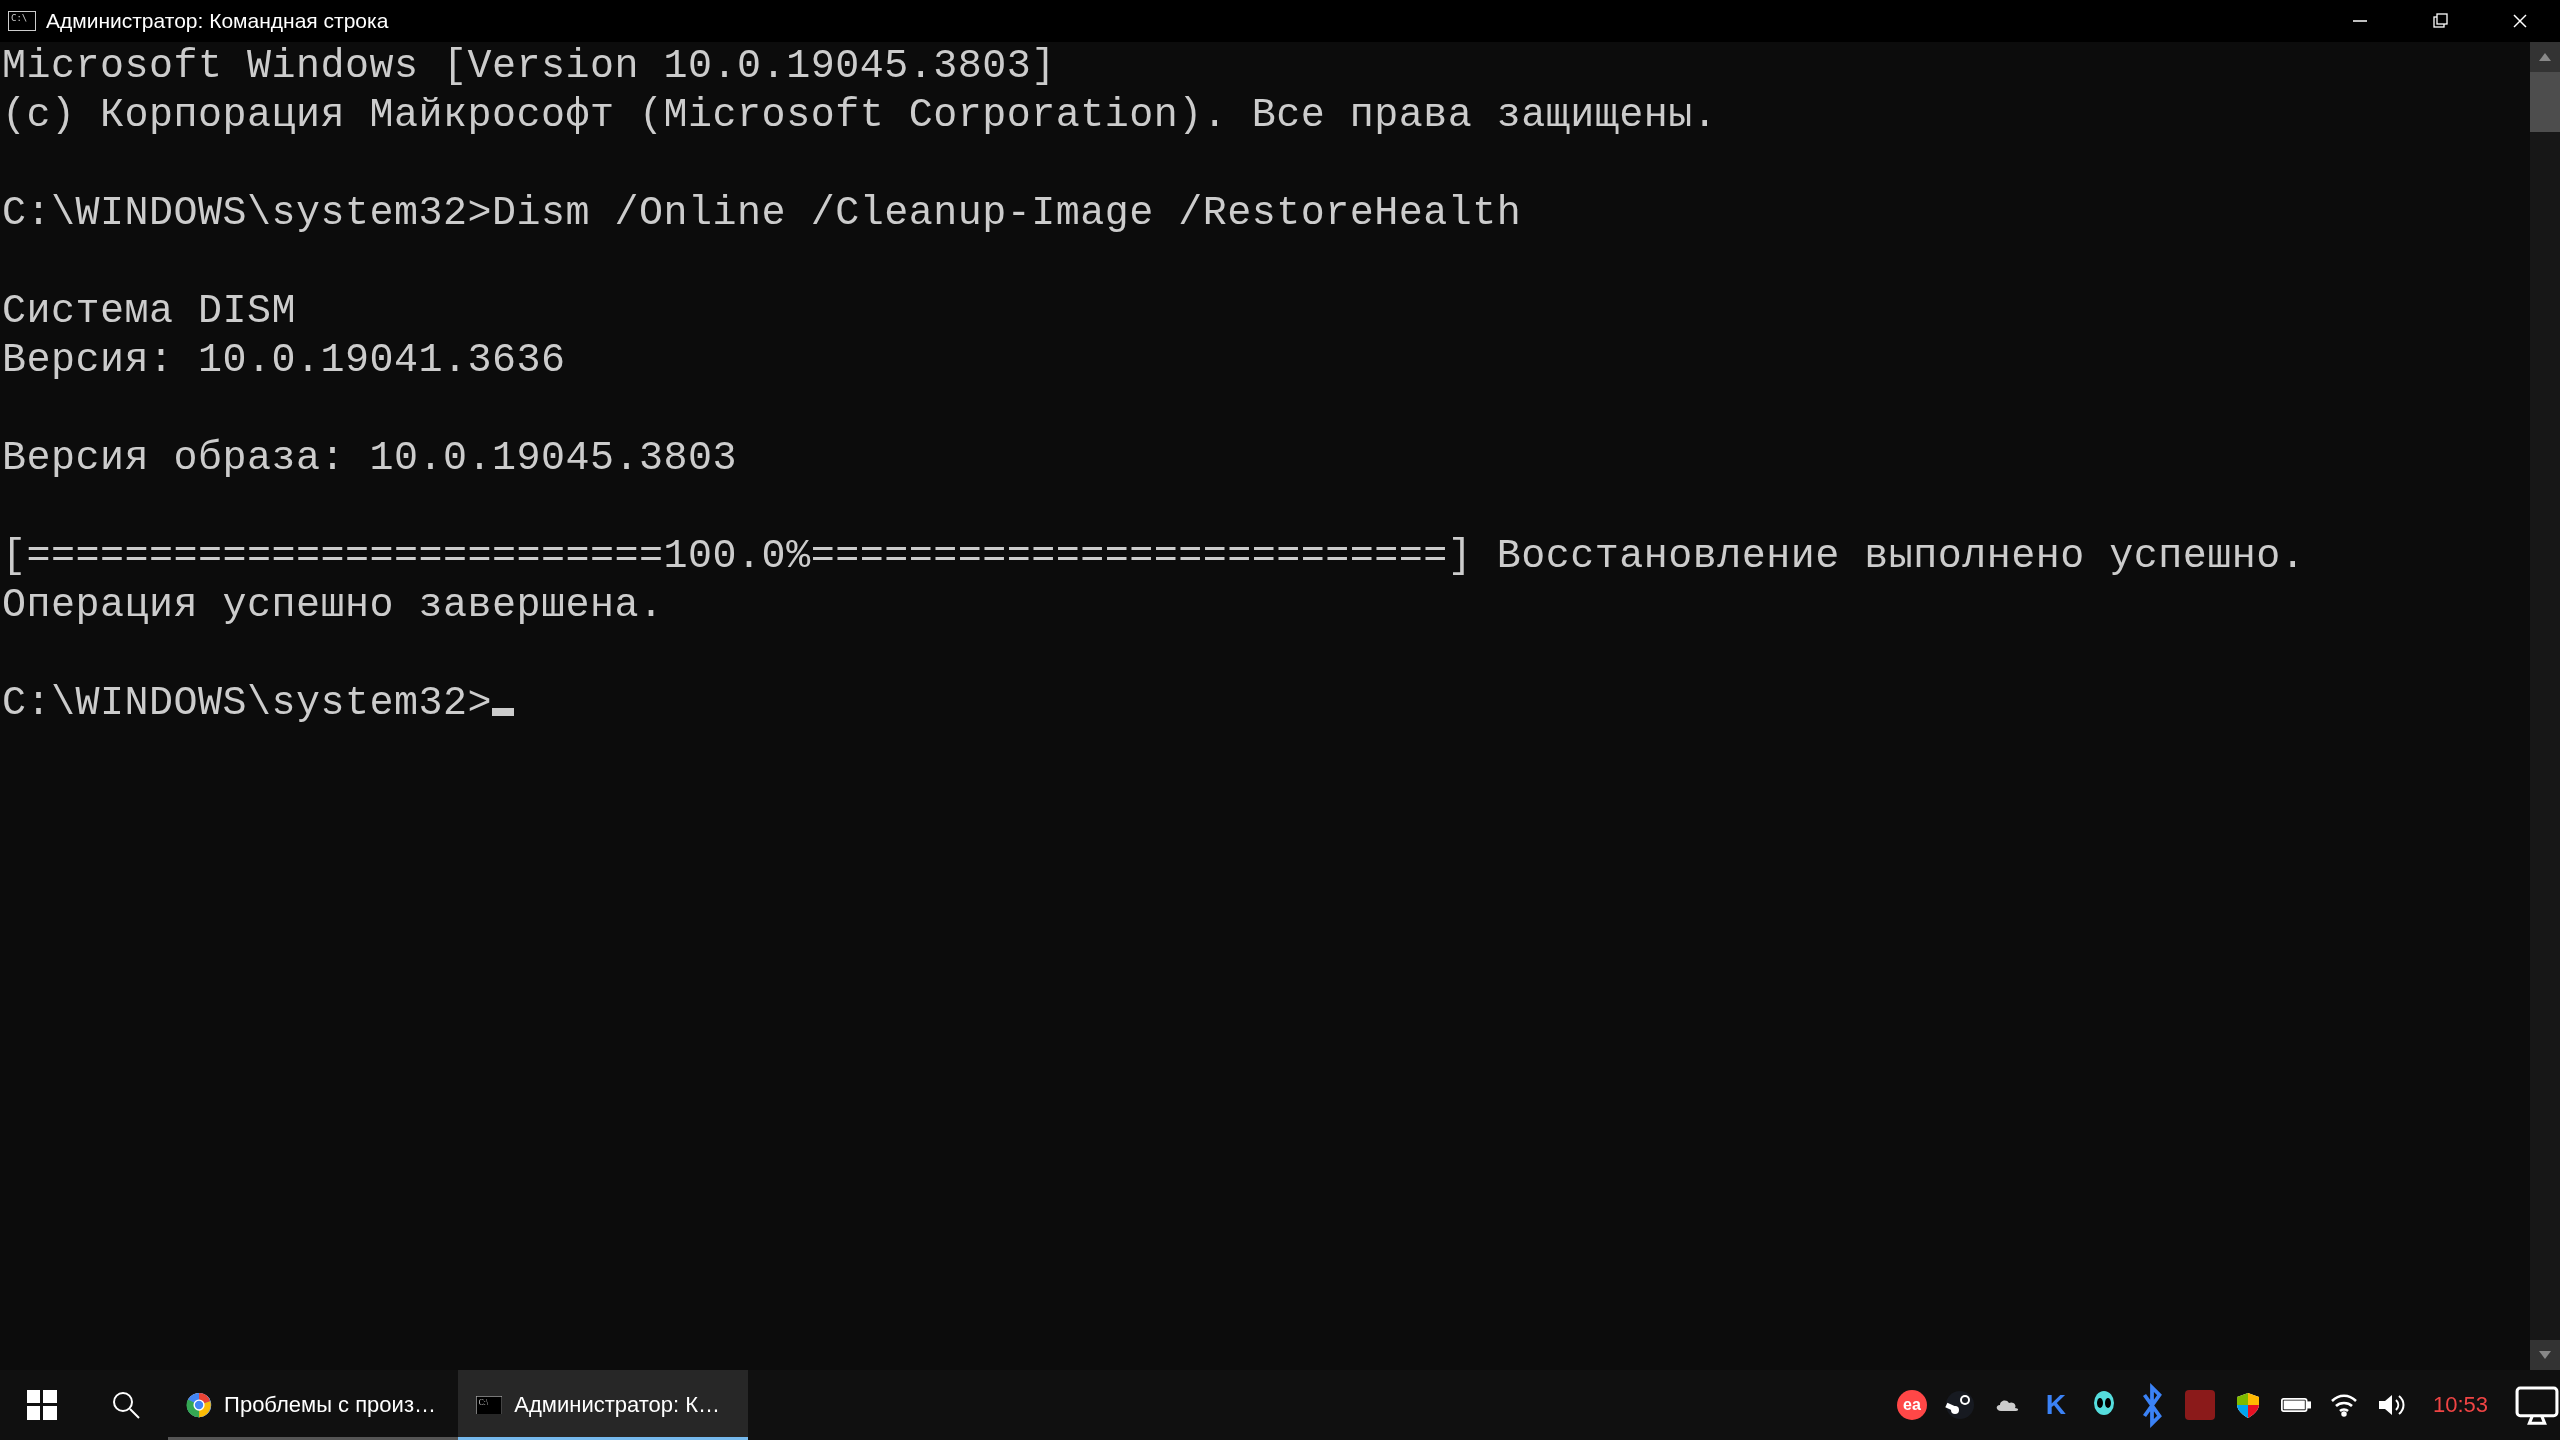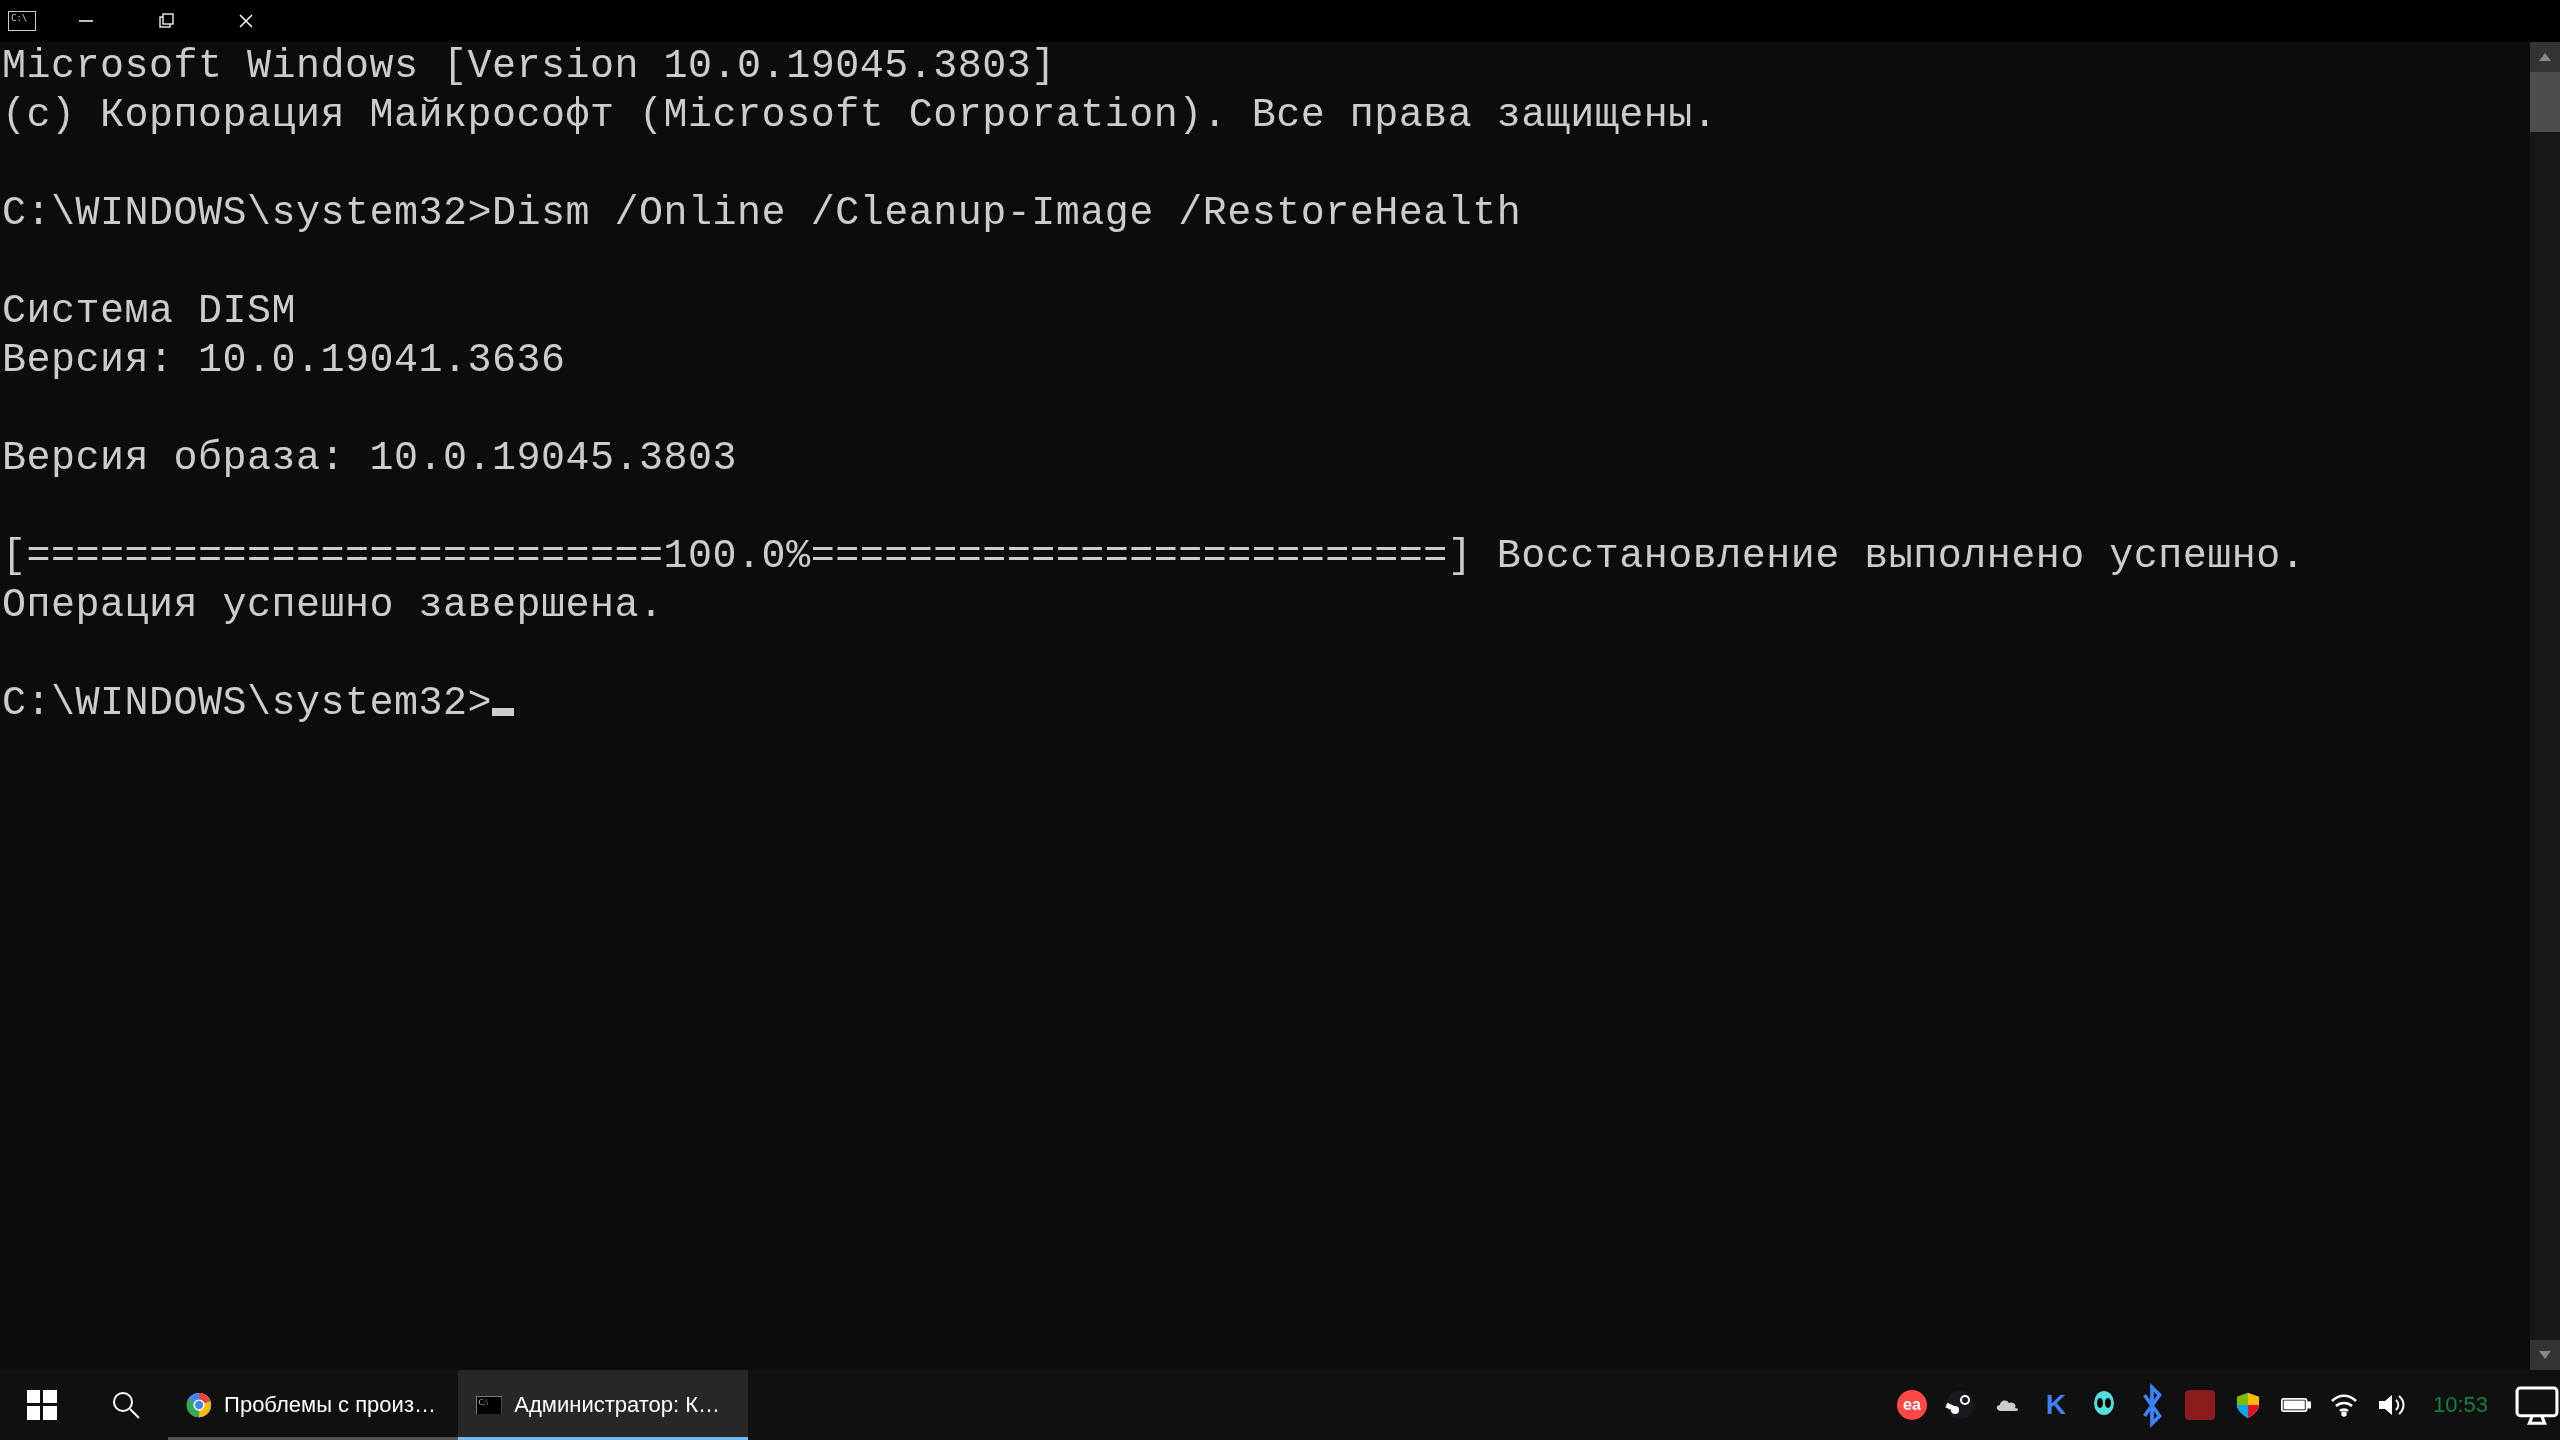--- a/index.html
+++ b/index.html
@@ -34,30 +34,31 @@
   .taskbar .search svg { width: 32px; height: 32px; stroke:#fff; fill:none; stroke-width:2;}
   .task-item { height: 70px; display:flex; align-items:center; padding: 0 18px; gap:12px; font-size:22px; color:#fff; max-width: 290px; position:relative;}
   .task-item .lbl { overflow:hidden; text-overflow:ellipsis; white-space:nowrap;}
   .task-item.inactive { }
   .task-item.active { background:#272727;}
   .task-item.active::after { content:""; position:absolute; left:0; right:0; bottom:0; height:3px; background:#76b9ed;}
   .task-item.inactive::after { content:""; position:absolute; left:0; right:0; bottom:0; height:3px; background:#555;}
   .task-item .task-icon { width:28px; height:28px; display:inline-flex; align-items:center; justify-content:center;}
   .tray { margin-left:auto; display:flex; align-items:center; height:100%; gap:18px; }
   .tray .tray-icon { width:30px; height:30px; display:flex; align-items:center; justify-content:center; color:#fff;}
-  .tray .clock { font-size:22px; color:#15803d; padding:0 8px;}
+  .tray .clock { font-size:22px; color:#ef4444; padding:0 8px;}
   .tray .notif { width:46px; height:70px; display:flex; align-items:center; justify-content:center;}
   
   .round-icon { width:30px; height:30px; border-radius:50%; display:flex; align-items:center; justify-content:center; font-size:16px; font-weight:bold;}
 </style>
 </head>
 <body>
 
 <div class="title-bar">
   <span class="app-icon"></span>
+  <span class="title-text">Администратор: Командная строка</span>
   <div class="win-controls">
     <div class="win-btn">
       <svg viewBox="0 0 18 18">
           <line x1="2" y1="9" x2="16" y2="9" stroke="#fff" stroke-width="1.5"></line>
         </svg>
     </div>
     <div class="win-btn">
       <svg viewBox="0 0 18 18">
           <rect x="3" y="5" width="10" height="10" fill="none" stroke="#fff" stroke-width="1.3"></rect>
           <rect x="6" y="2" width="10" height="10" fill="#000" stroke="#fff" stroke-width="1.3"></rect>

